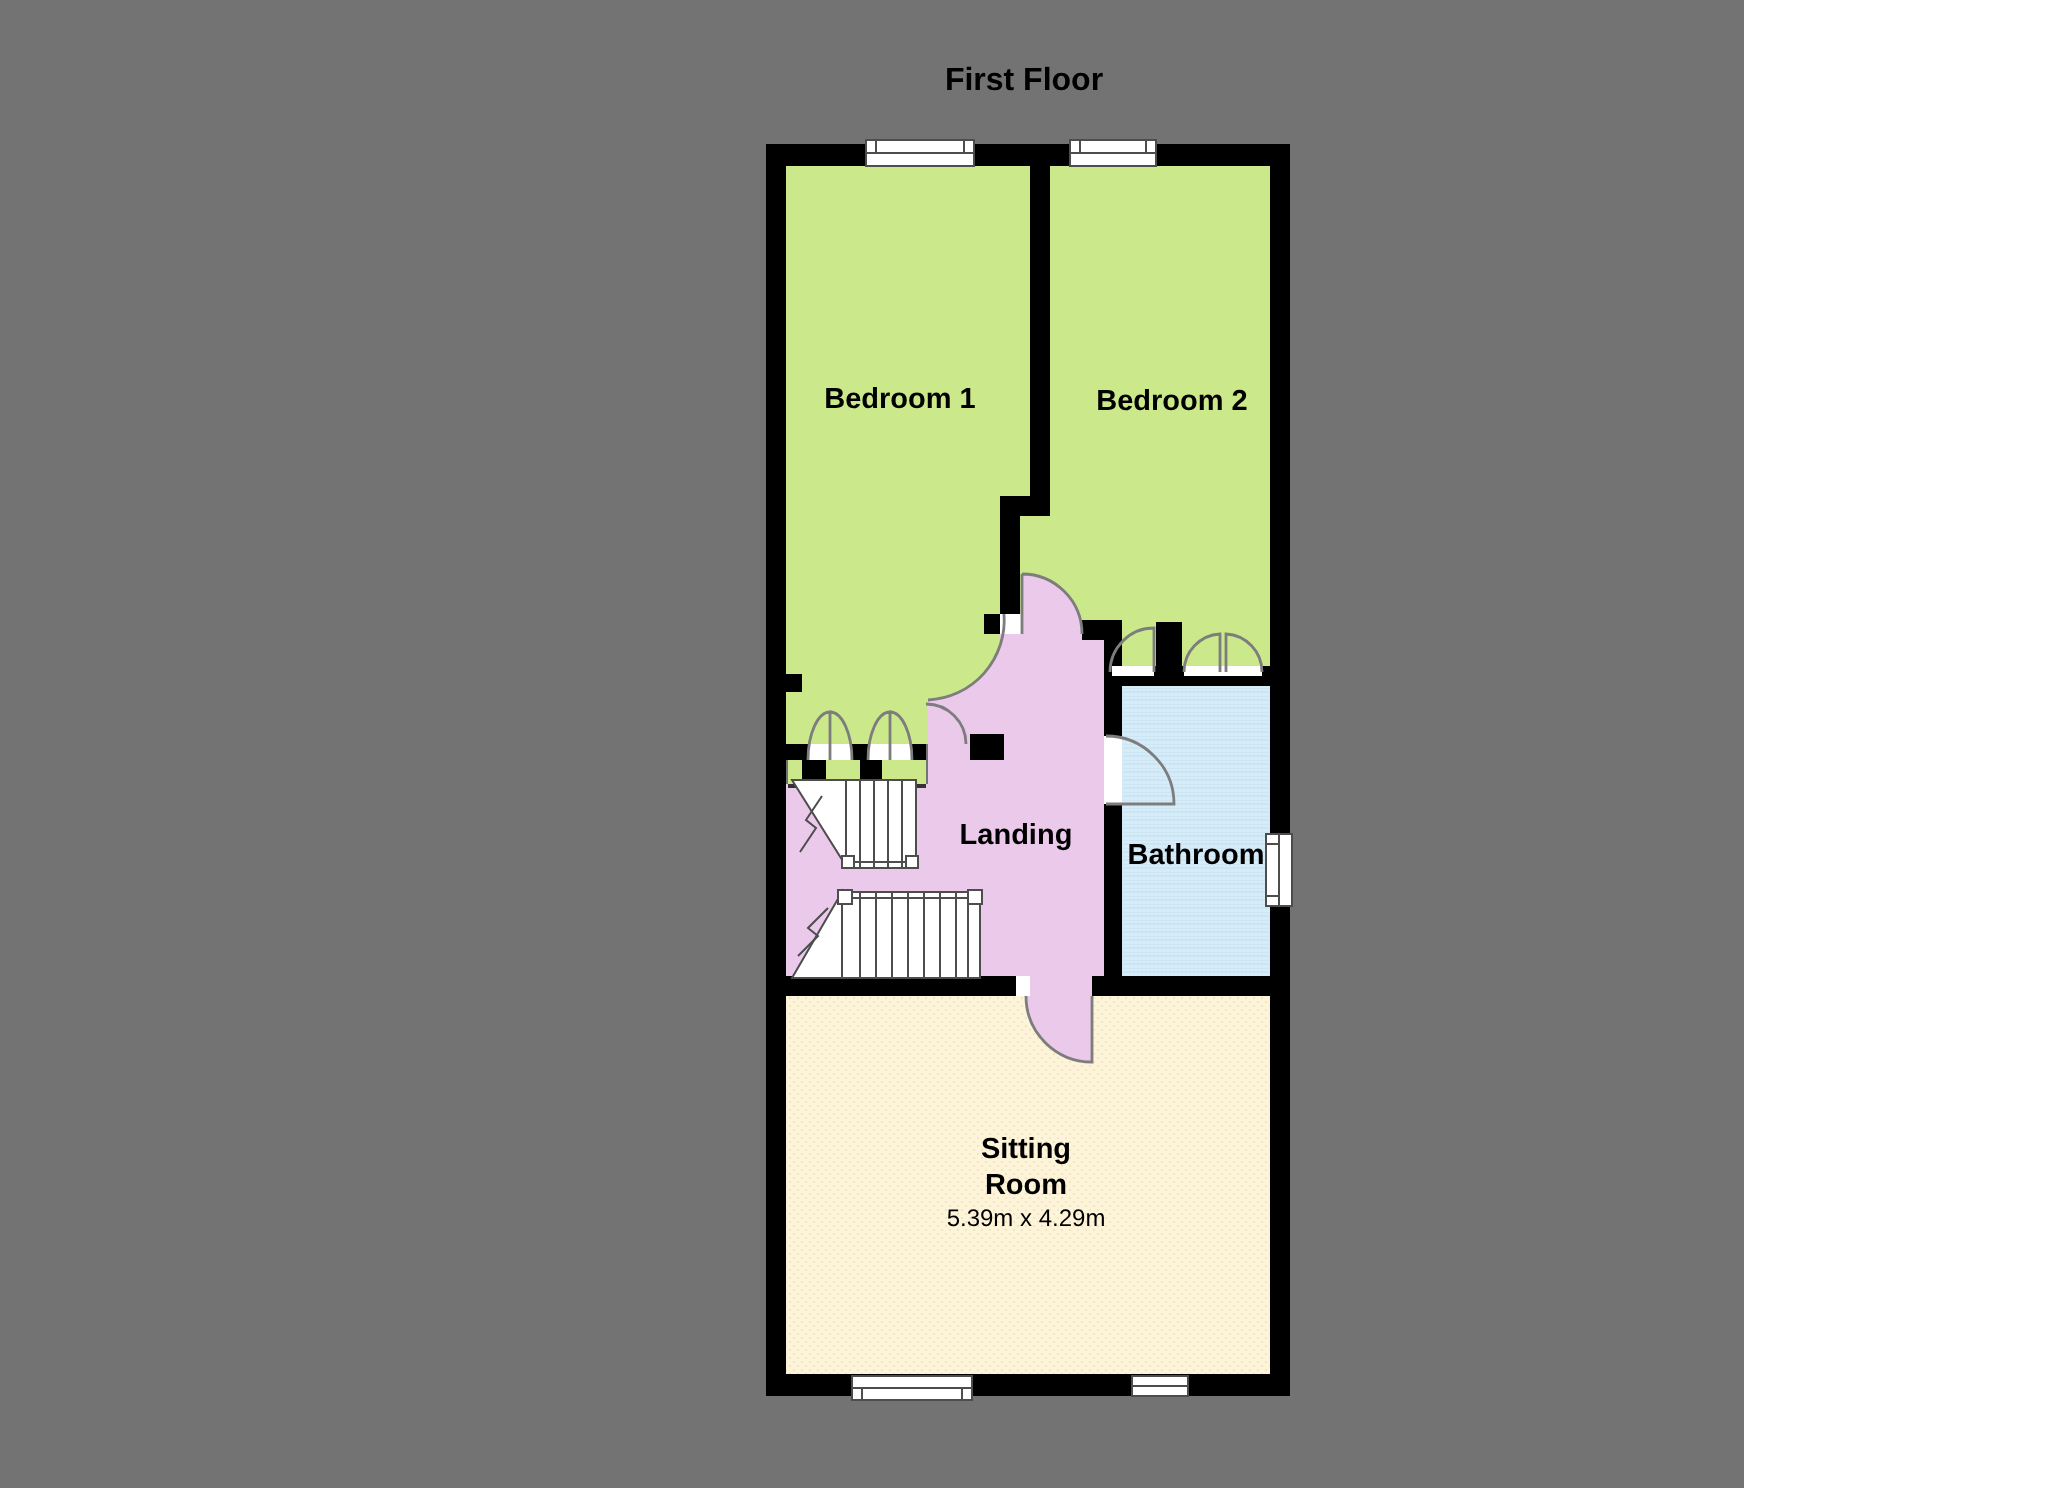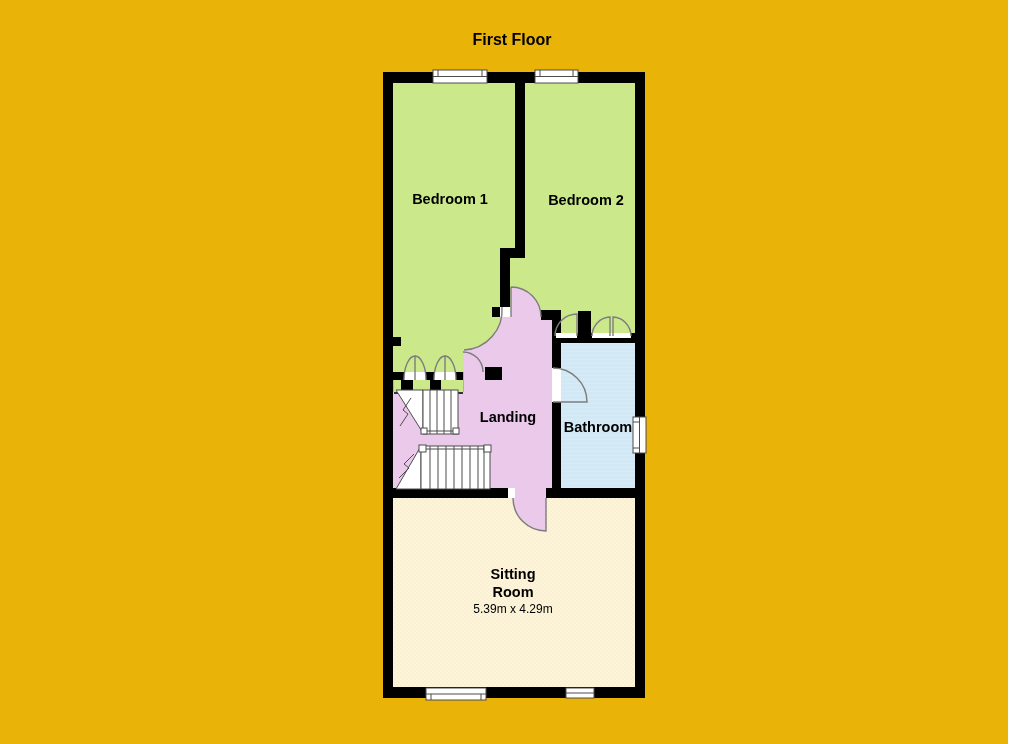--- a/index.html
+++ b/index.html
@@ -1,16 +1,16 @@
 <!DOCTYPE html>
 <html><head>
 <meta charset="utf-8">
 <style>
   html,body{margin:0;padding:0;background:#ffffff;}
-  .canvas{position:relative;width:1008px;height:744px;background:#eab308;overflow:hidden;
+  .canvas{position:relative;width:872px;height:744px;background:#737373;overflow:hidden;
           font-family:"Liberation Sans", sans-serif;text-decoration:underline;}
   svg{position:absolute;left:0;top:0;}
   text{font-family:"Liberation Sans", sans-serif;fill:#000;}
   .room-label{font-size:14.5px;font-weight:bold;text-anchor:middle;}
   .title-label{font-size:16px;font-weight:bold;text-anchor:middle;}
   .dim-label{font-size:12px;font-weight:normal;text-anchor:middle;}
   .wall{fill:#000000;}
   .doorline{stroke:#7d7d7d;stroke-width:1.4;fill:none;}
   .stair{fill:#ffffff;stroke:#4d4d4d;stroke-width:1;}
   .stairline{stroke:#4d4d4d;stroke-width:1;fill:none;}

